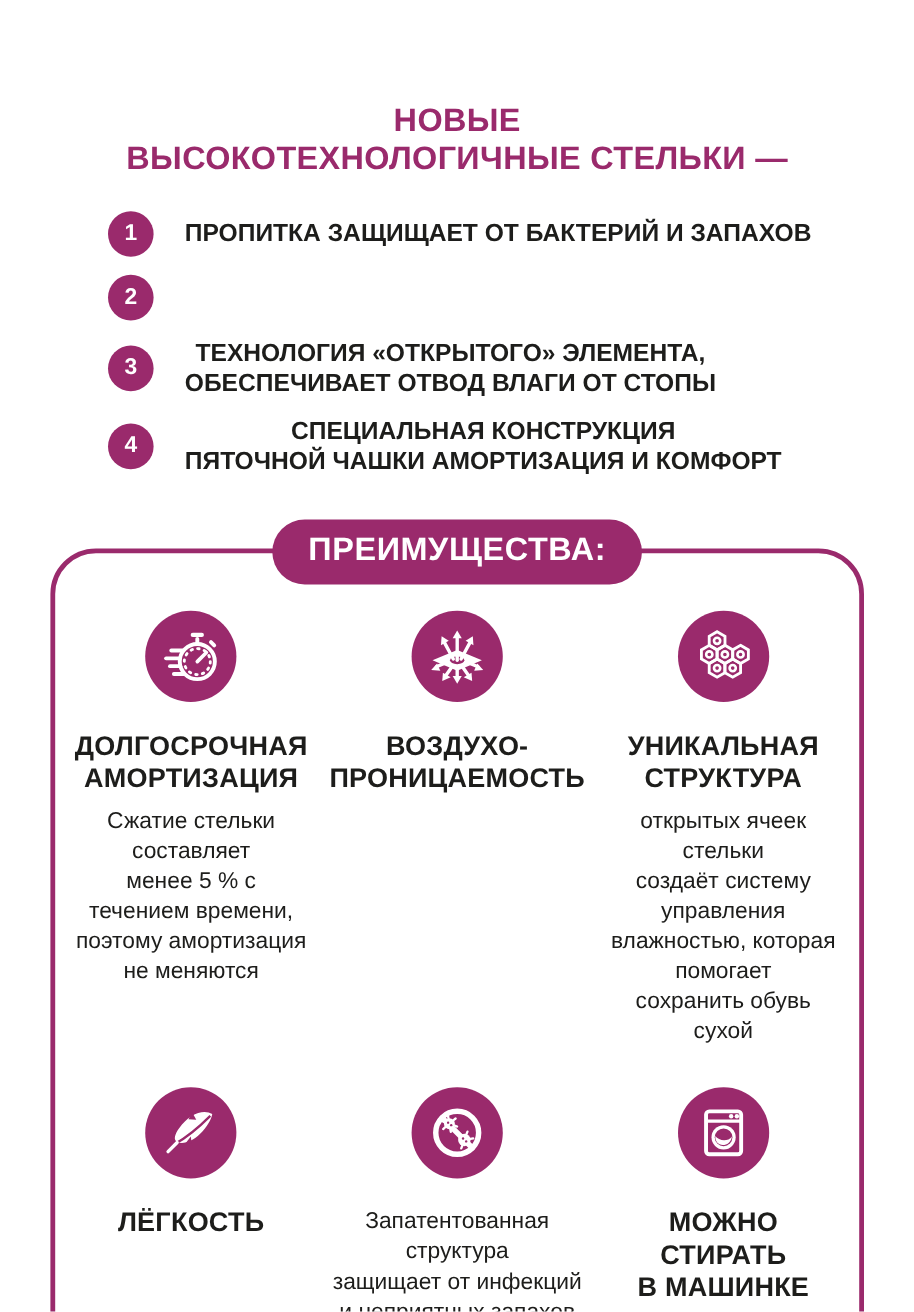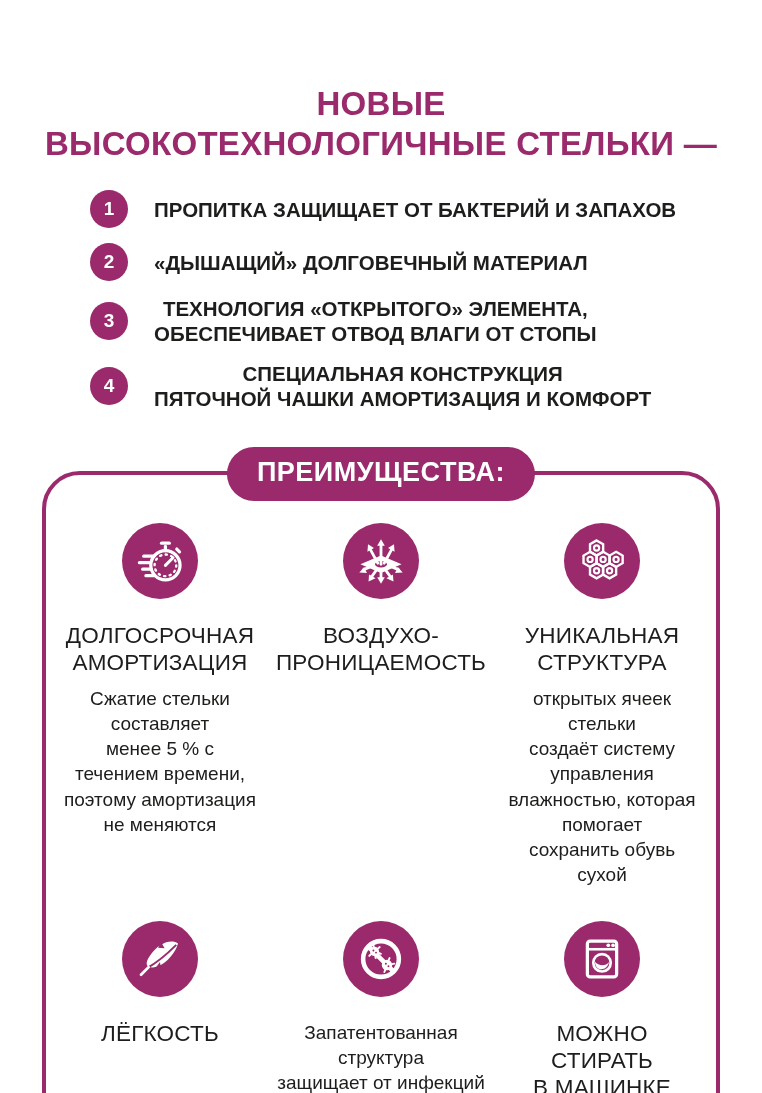--- a/index.html
+++ b/index.html
@@ -1,21 +1,21 @@
 <!DOCTYPE html>
 <html style="--accent: #9A2A6C; --ink: #1d1d1b;"><head>
 <meta charset="utf-8">
 <style>
   :root { --accent:#9A2A6C; --ink:#1d1d1b; }
   * { box-sizing:border-box; margin:0; padding:0; }
   html,body { width:762px; height:1093px; background:#fff; overflow:hidden;
               font-family:"Liberation Sans", sans-serif; color:var(--ink); }
   .page { position:relative; width:762px; height:1093px; }
 
-  .title { margin-top:84px; text-align:center; font-size:33px; font-weight:800;
+  .title { margin-top:84px; text-align:center; font-size:27px; font-weight:800;
            color:var(--accent); line-height:1.2; white-space:pre-line; letter-spacing:.3px; }
 
   .pill { display:block; width:max-content; margin:25px auto 0; background:var(--accent);
           color:#fff; font-size:27px; font-weight:800; letter-spacing:.5px;
           padding:10px 30px 13px; border-radius:34px; }
 
   .features { margin:27px 0 0 90px; display:flex; flex-direction:column; gap:15px; }
   .feature { display:flex; align-items:center; gap:26px; }
   .feature-num { flex:0 0 38px; width:38px; height:38px; border-radius:50%;
                  background:var(--accent); color:#fff; font-weight:800; font-size:19px;
@@ -24,21 +24,21 @@
 
   .adv { position:relative; margin:60px 42px 0; border:4px solid var(--accent);
          border-radius:38px; padding:48px 10px 26px; }
   .adv-pill { position:absolute; top:-28px; left:50%; transform:translateX(-50%); margin:0; }
 
   .grid { display:grid; grid-template-columns:repeat(3,1fr); row-gap:34px; column-gap:6px; }
   .card { text-align:center; padding:0 6px; }
   .card-icon { width:76px; height:76px; border-radius:50%; background:var(--accent);
                margin:0 auto 23px; display:flex; align-items:center; justify-content:center; }
   .card-icon svg { width:52px; height:52px; display:block; }
-  .card-title { font-size:22.5px; font-weight:400; line-height:1.2; white-space:pre-line; letter-spacing:.2px; }
+  .card-title { font-size:22.5px; font-weight:700; line-height:1.2; white-space:pre-line; letter-spacing:.2px; }
   .card-desc { margin-top:10px; font-size:19px; font-weight:500; line-height:1.32; white-space:pre-line; }
 
   .accent-fill { fill:var(--accent); }
   .accent-stroke { stroke:var(--accent); }
 </style>
 </head>
 <body>
 
 <div class="page">
 
@@ -46,21 +46,20 @@
 ВЫСОКОТЕХНОЛОГИЧНЫЕ СТЕЛЬКИ —</div>
 
 
   <div class="features">
     <div class="feature">
       <div class="feature-num">1</div>
       <div class="feature-text">ПРОПИТКА ЗАЩИЩАЕТ ОТ БАКТЕРИЙ И ЗАПАХОВ</div>
     </div>
     <div class="feature">
       <div class="feature-num">2</div>
-      <div class="feature-text">«ДЫШАЩИЙ» ДОЛГОВЕЧНЫЙ МАТЕРИАЛ</div>
     </div>
     <div class="feature">
       <div class="feature-num">3</div>
       <div class="feature-text">ТЕХНОЛОГИЯ «ОТКРЫТОГО» ЭЛЕМЕНТА,
 ОБЕСПЕЧИВАЕТ ОТВОД ВЛАГИ ОТ СТОПЫ</div>
     </div>
     <div class="feature">
       <div class="feature-num">4</div>
       <div class="feature-text">СПЕЦИАЛЬНАЯ КОНСТРУКЦИЯ
 ПЯТОЧНОЙ ЧАШКИ АМОРТИЗАЦИЯ И КОМФОРТ</div>

